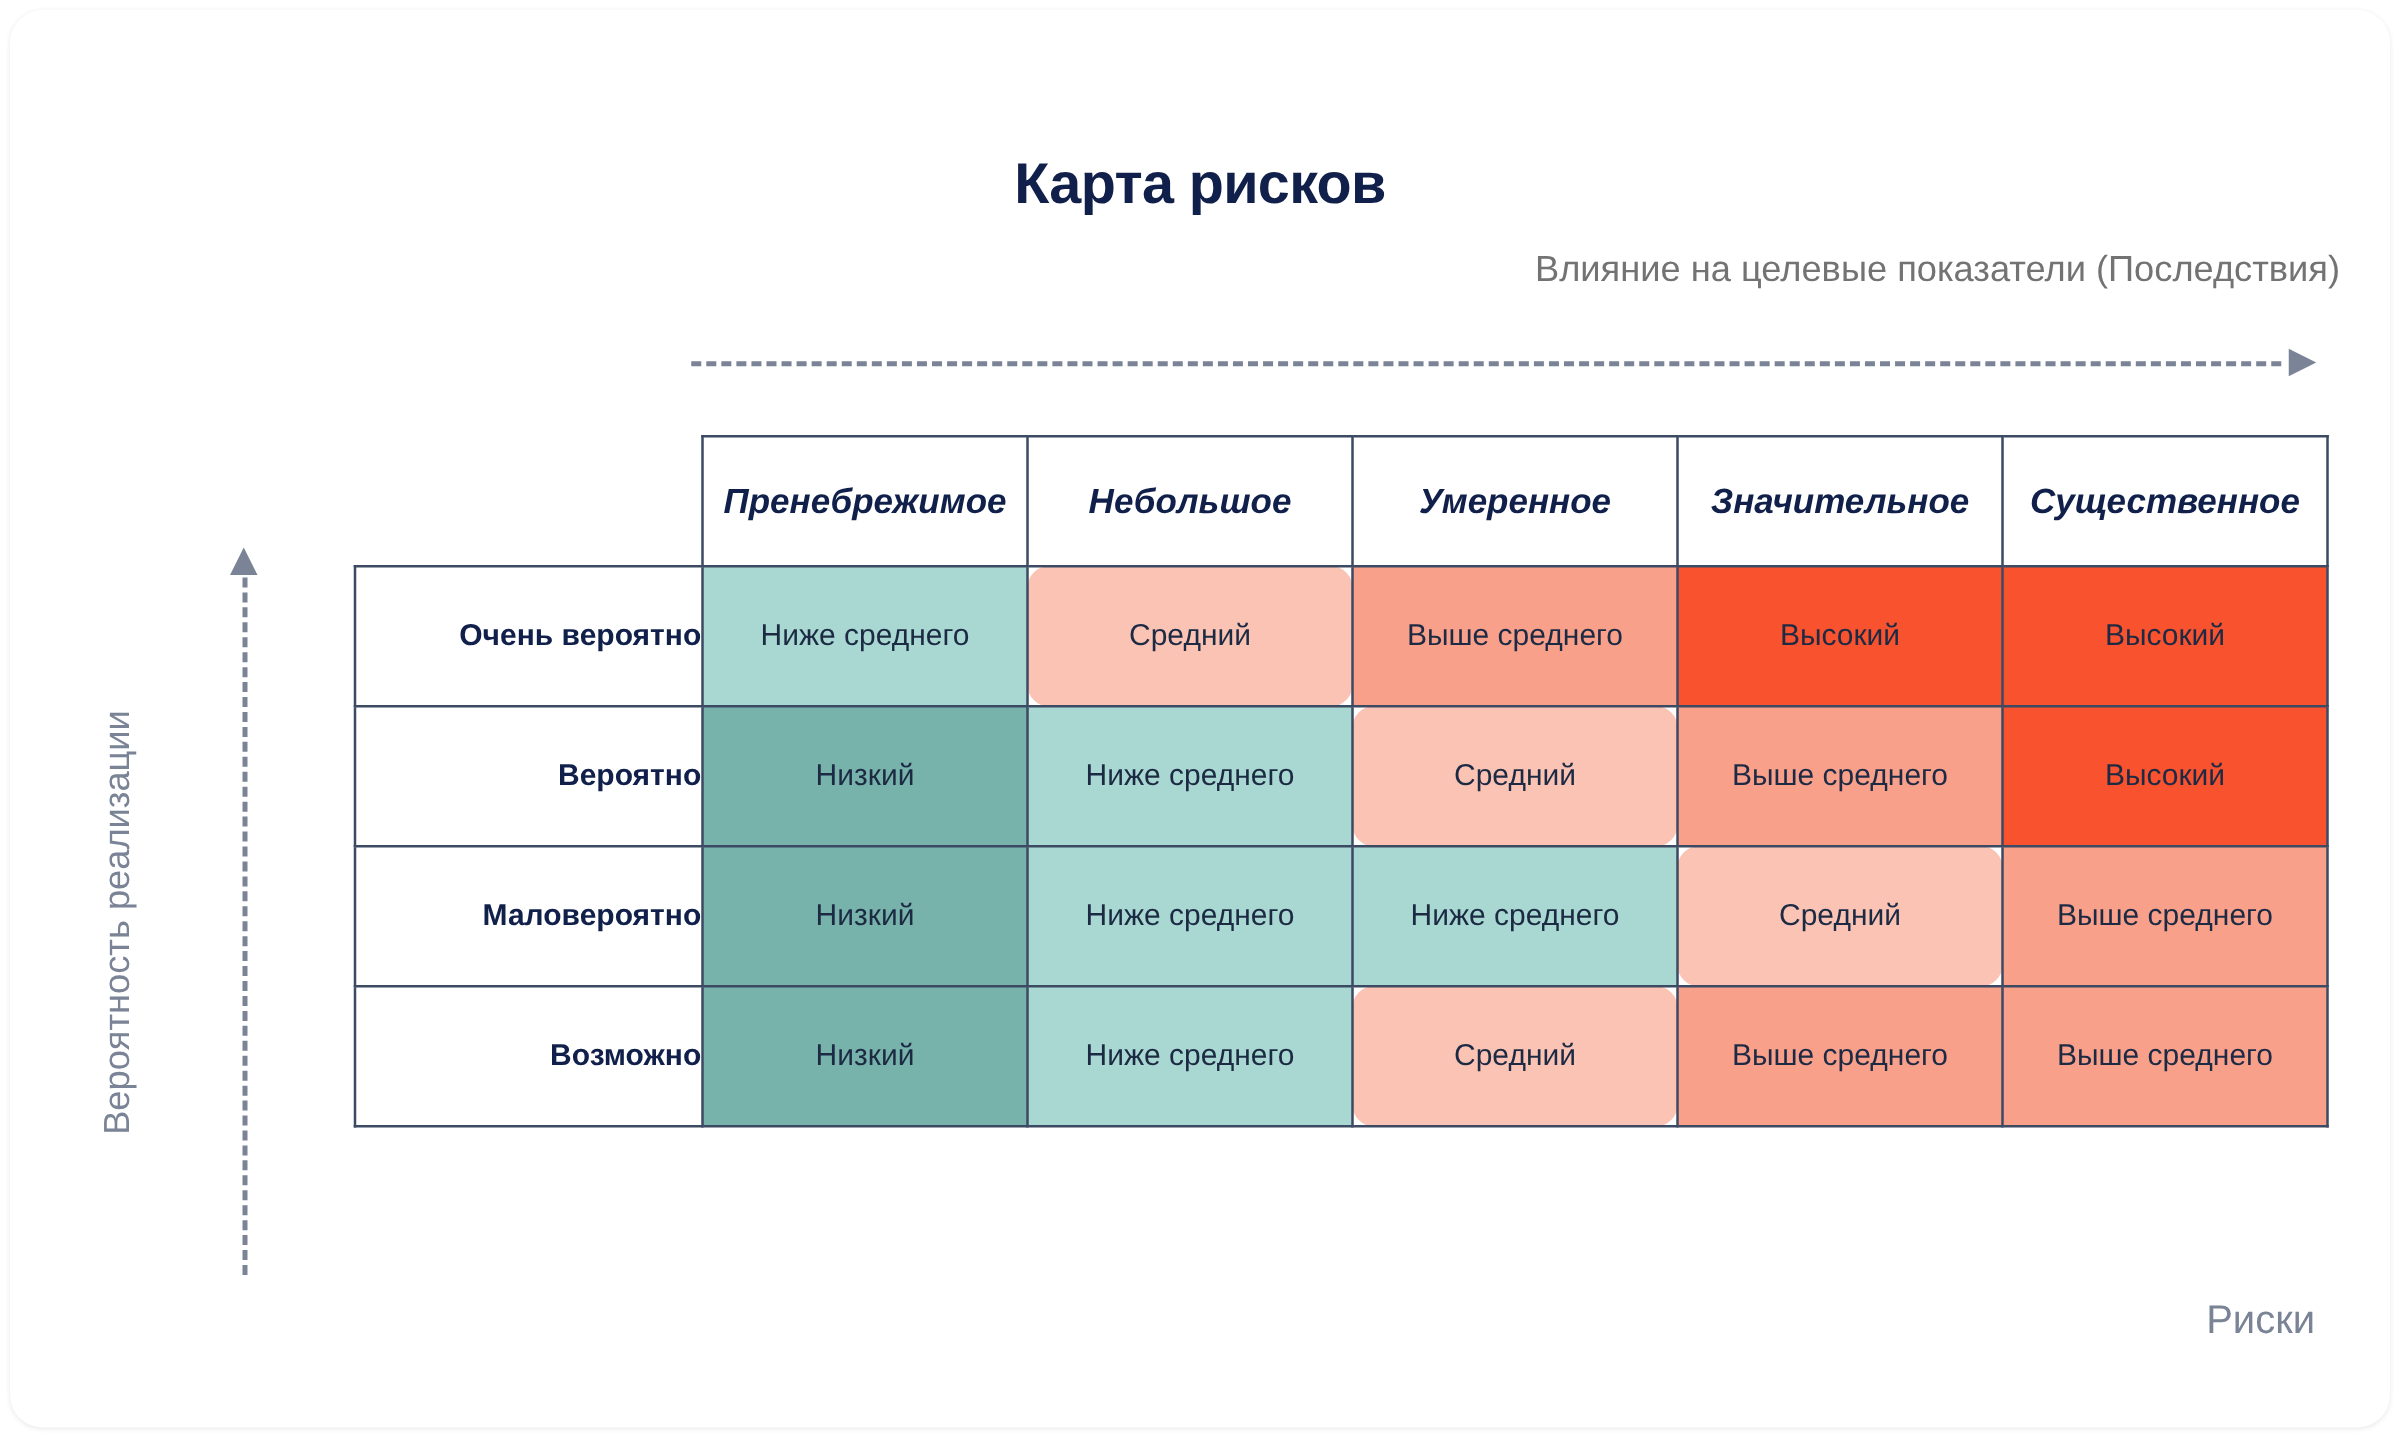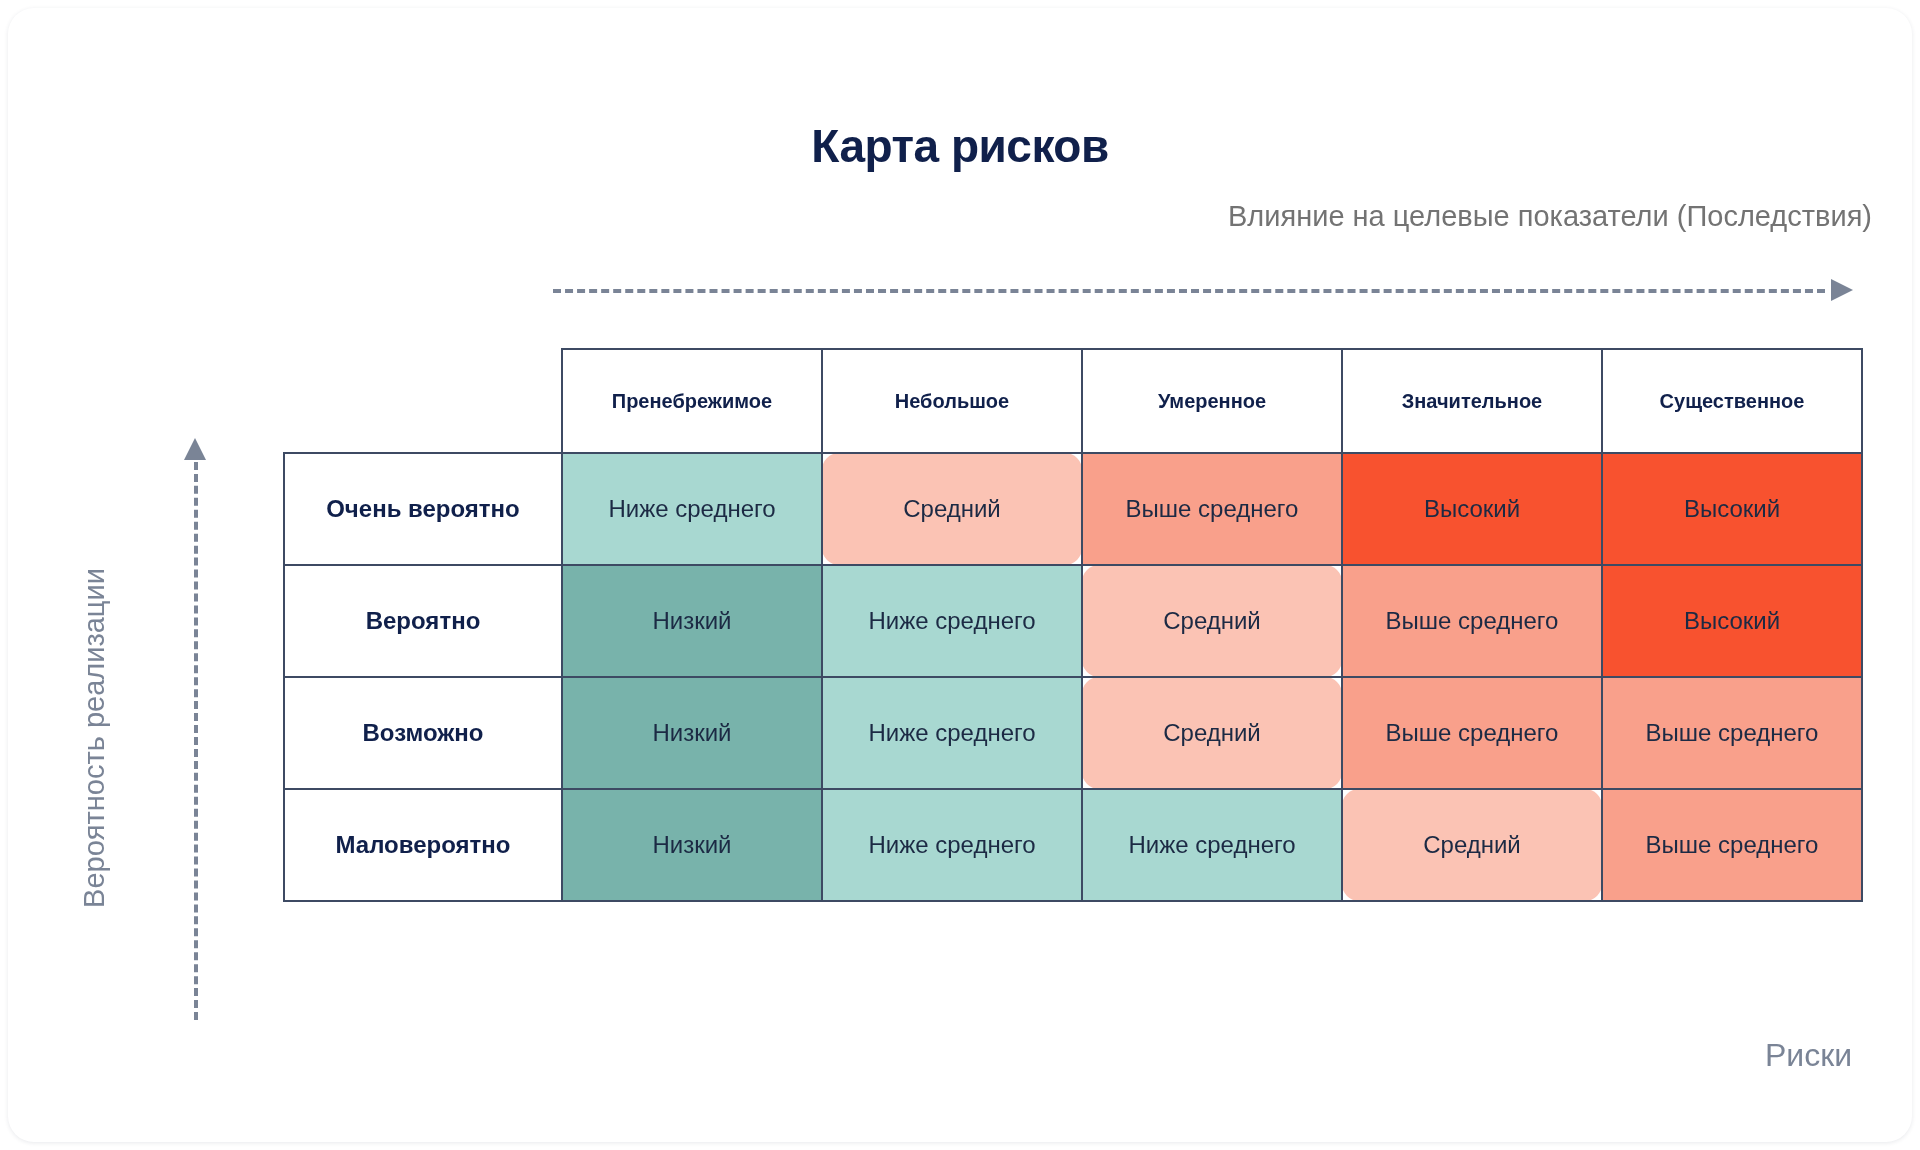--- a/index.html
+++ b/index.html
@@ -145,33 +145,34 @@
   .corner-blank {
     border: none !important;
     width: 276px;
     height: 102px;
   }
   .col-head {
     width: 258px;
     height: 102px;
     background: #ffffff;
     color: #10204b;
-    font-size: 20px;
+    font-size: 28px;
     font-weight: bold;
     text-align: center;
     vertical-align: middle;
+    font-style: italic;
   }
   .row-head {
     width: 276px;
     height: 110px;
     background: #ffffff;
     color: #10204b;
     font-size: 24px;
     font-weight: bold;
-    text-align: center;
+    text-align: right;
     vertical-align: middle;
     line-height: 1.25;
   }
   .cell {
     width: 258px;
     height: 110px;
     text-align: center;
     vertical-align: middle;
     font-size: 24px;
     color: #1c2a44;
@@ -229,35 +230,35 @@
       <tr>
         <th class="row-head">Вероятно</th>
         <td class="cell lvl-low">Низкий</td>
         <td class="cell lvl-belowmid">Ниже среднего</td>
         <td class="cell lvl-mid">Средний</td>
         <td class="cell lvl-abovemid">Выше среднего</td>
         <td class="cell lvl-high">Высокий</td>
       </tr>
 
       <tr>
+        <th class="row-head">Маловероятно</th>
+        <td class="cell lvl-low">Низкий</td>
+        <td class="cell lvl-belowmid">Ниже среднего</td>
+        <td class="cell lvl-belowmid">Ниже среднего</td>
+        <td class="cell lvl-mid">Средний</td>
+        <td class="cell lvl-abovemid">Выше среднего</td>
+      </tr>
+
+      <tr>
         <th class="row-head">Возможно</th>
         <td class="cell lvl-low">Низкий</td>
         <td class="cell lvl-belowmid">Ниже среднего</td>
         <td class="cell lvl-mid">Средний</td>
         <td class="cell lvl-abovemid">Выше среднего</td>
         <td class="cell lvl-abovemid">Выше среднего</td>
       </tr>
 
-      <tr>
-        <th class="row-head">Маловероятно</th>
-        <td class="cell lvl-low">Низкий</td>
-        <td class="cell lvl-belowmid">Ниже среднего</td>
-        <td class="cell lvl-belowmid">Ниже среднего</td>
-        <td class="cell lvl-mid">Средний</td>
-        <td class="cell lvl-abovemid">Выше среднего</td>
-      </tr>
-
     </tbody>
   </table>
 
   <div class="footer-note">Риски</div>
 
 </div>
 
 </body></html>

